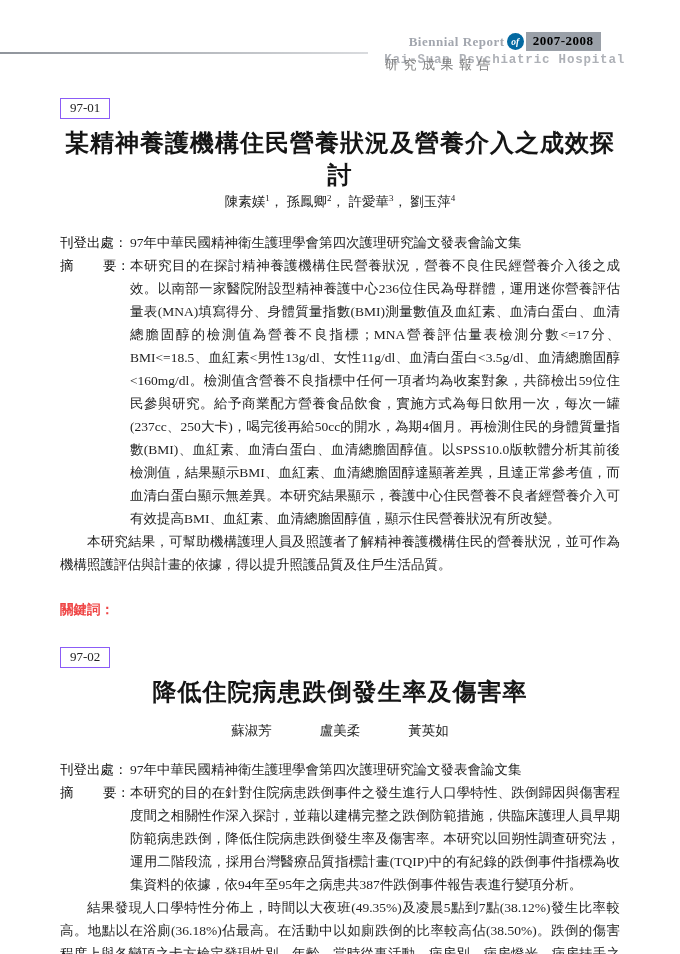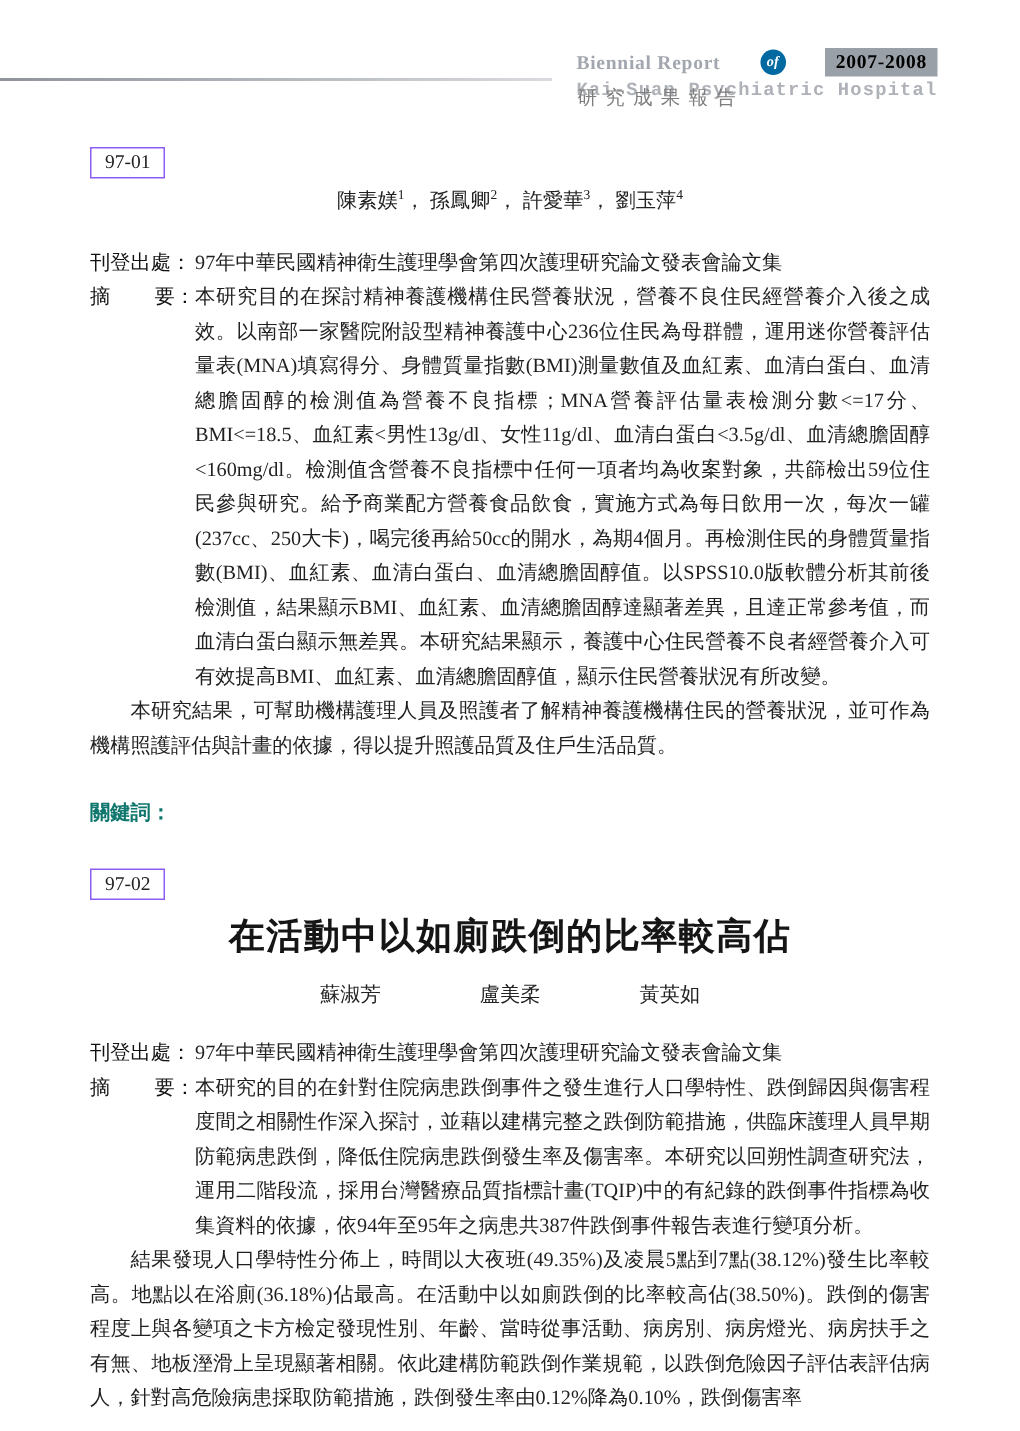--- a/index.html
+++ b/index.html
@@ -12,21 +12,21 @@
     color:#1f1f1f;
   }
   
   .header-rule{
     position:absolute;top:52px;left:0;width:368px;height:2px;
     background:linear-gradient(to right,#8f949b,#d9dbde);
   }
   .header{
     position:absolute;top:32px;right:55px;text-align:right;
   }
-  .h-line1{display:flex;align-items:center;justify-content:space-between;gap:12px;}
+  .h-line1{display:flex;align-items:center;justify-content:center;gap:2px;}
   .biennial{
     font-size:13px;font-weight:bold;color:#a2a6ae;letter-spacing:.5px;
   }
   .of-badge{
     display:inline-flex;align-items:center;justify-content:center;
     width:17px;height:17px;border-radius:50%;
     background:#0369a1;color:#ffffff;
     font-size:9.5px;font-style:italic;font-weight:bold;
   }
   .years-badge{
@@ -52,35 +52,35 @@
     font-family:"Liberation Sans","DejaVu Sans",sans-serif;
     font-weight:bold;font-size:24px;letter-spacing:1px;color:#151515;
   }
   .en-sub{
     text-align:center;font-size:15px;color:#242424;margin-bottom:16px;letter-spacing:.3px;
   }
   .authors{
     text-align:center;font-size:13.5px;color:#222;margin-bottom:20px;
   }
   .authors sup{font-size:9px;line-height:0;}
-  .authors-spread{display:flex;justify-content:center;gap:66px;margin-bottom:18px;}
+  .authors-spread{display:flex;justify-content:center;gap:48px;margin-bottom:18px;}
   .hang{display:flex;font-size:13.5px;line-height:23px;}
   .lab{
     flex:0 0 70px;width:70px;font-weight:normal;color:#111;
   }
   .lab-spread{display:flex;justify-content:space-between;}
   .val{flex:1;text-align:justify;color:#1f1f1f;}
   .para{
     margin:0;font-size:13.5px;line-height:23px;text-align:justify;
     text-indent:2em;color:#1f1f1f;
   }
   .kwline{
     display:flex;margin-top:22px;font-size:13.5px;line-height:23px;
   }
-  .kwline .lab-kw{font-weight:bold;color:#0f766e;flex:0 0 auto;}
+  .kwline .lab-kw{font-weight:bold;color:#ef4444;flex:0 0 auto;}
   .paper2{margin-top:26px;}
   .paper2 .cn-title{margin-bottom:14px;}
   .page-number{
     position:absolute;bottom:36px;left:0;width:100%;
     text-align:center;font-size:13.5px;color:#2a2a2a;
   }
 </style>
 </head>
 <body>
 
@@ -96,20 +96,21 @@
     </div>
     <div class="h-line2">Kai-Suan Psychiatric Hospital</div>
   </div>
 
   <div class="section-label">研究成果報告</div>
 
   <div class="content">
 
     <section>
       <div class="idbox">97-01</div>
+      <h1 class="cn-title">某精神養護機構住民營養狀況及營養介入之成效探討</h1>
 
       <div class="authors">
         <span><span>陳素媄</span><sup>1</sup><span>，</span></span>
         <span><span>孫鳳卿</span><sup>2</sup><span>，</span></span>
         <span><span>許愛華</span><sup>3</sup><span>，</span></span>
         <span><span>劉玉萍</span><sup>4</sup><span></span></span>
       </div>
 
       <div class="hang">
         <span class="lab">刊登出處：</span>
@@ -126,21 +127,21 @@
 
       <p class="para">本研究結果，可幫助機構護理人員及照護者了解精神養護機構住民的營養狀況，並可作為機構照護評估與計畫的依據，得以提升照護品質及住戶生活品質。</p>
 
       <div class="kwline">
         <span class="lab-kw">關鍵詞：</span>
       </div>
     </section>
 
     <section class="paper2">
       <div class="idbox">97-02</div>
-      <h1 class="cn-title">在活動中以如廁跌倒的比率較高佔</h1>
+      <h1 class="cn-title">降低住院病患跌倒發生率及傷害率</h1>
 
       <div class="authors authors-spread">
         <span>蘇淑芳</span>
         <span>盧美柔</span>
         <span>黃英如</span>
       </div>
 
       <div class="hang">
         <span class="lab">刊登出處：</span>
         <span class="val">97年中華民國精神衛生護理學會第四次護理研究論文發表會論文集</span>

